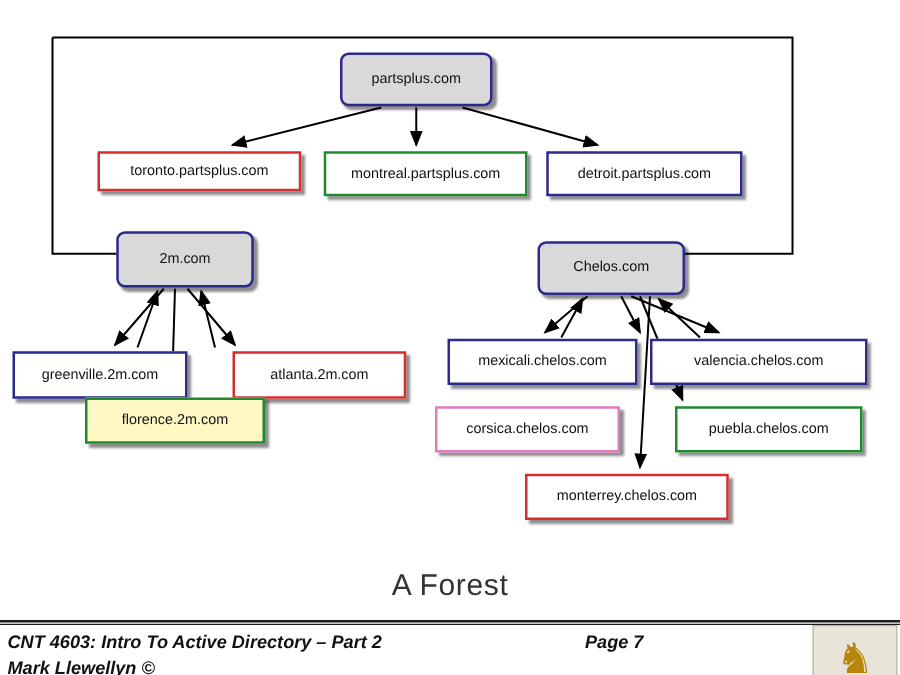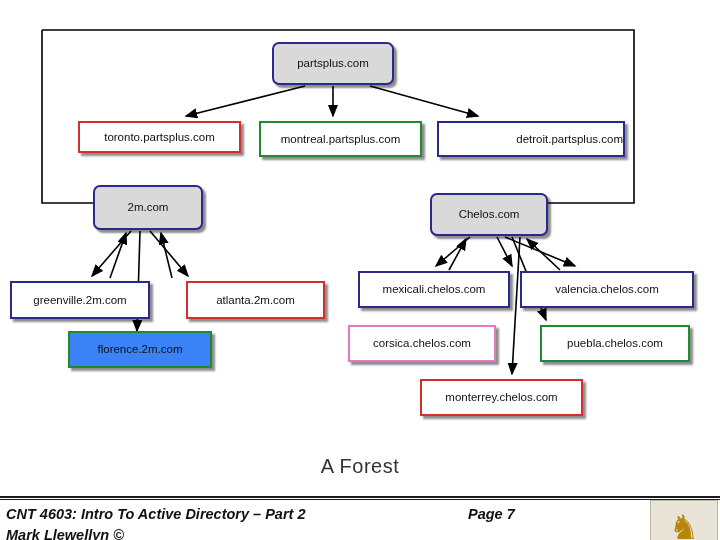--- a/index.html
+++ b/index.html
@@ -33,21 +33,21 @@
 
   
   #links{position:absolute;left:0;top:0;width:720px;height:540px;z-index:2;}
 
   
   #caption{
     position:absolute;
     left:0;right:0;
     top:455px;
     text-align:center;
-    font-size:20px;
+    font-size:24px;
     color:#333333;
     letter-spacing:.5px;
     z-index:4;
   }
 
   
   #footer{
     position:absolute;
     left:0;top:496px;width:720px;height:44px;
     z-index:5;
@@ -129,36 +129,36 @@
 
   <div class="node rounded shadow" style="left: 272px; top: 42px; width: 122px; height: 43px; border: 2px solid rgb(42, 42, 140); background: rgb(217, 217, 217);">
       <span>partsplus.com</span>
     </div>
     <div class="node shadow" style="left: 78px; top: 121px; width: 163px; height: 32px; border: 2px solid rgb(211, 47, 47); background: rgb(255, 255, 255);">
       <span>toronto.partsplus.com</span>
     </div>
     <div class="node shadow" style="left: 259px; top: 121px; width: 163px; height: 36px; border: 2px solid rgb(31, 138, 48); background: rgb(255, 255, 255);">
       <span>montreal.partsplus.com</span>
     </div>
-    <div class="node shadow" style="left: 437px; top: 121px; width: 188px; height: 36px; border: 2px solid rgb(42, 42, 140); background: rgb(255, 255, 255); justify-content: flex-end;">
+    <div class="node shadow" style="left: 437px; top: 121px; width: 157px; height: 36px; border: 2px solid rgb(42, 42, 140); background: rgb(255, 255, 255);">
       <span>detroit.partsplus.com</span>
     </div>
     <div class="node rounded shadow" style="left: 93px; top: 185px; width: 110px; height: 45px; border: 2px solid rgb(42, 42, 140); background: rgb(217, 217, 217);">
       <span>2m.com</span>
     </div>
     <div class="node rounded shadow" style="left: 430px; top: 193px; width: 118px; height: 43px; border: 2px solid rgb(42, 42, 140); background: rgb(217, 217, 217);">
       <span>Chelos.com</span>
     </div>
     <div class="node shadow" style="left: 10px; top: 281px; width: 140px; height: 38px; border: 2px solid rgb(42, 42, 140); background: rgb(255, 255, 255);">
       <span>greenville.2m.com</span>
     </div>
     <div class="node shadow" style="left: 186px; top: 281px; width: 139px; height: 38px; border: 2px solid rgb(211, 47, 47); background: rgb(255, 255, 255);">
       <span>atlanta.2m.com</span>
     </div>
-    <div class="node shadow" style="left: 68px; top: 331px; width: 144px; height: 37px; border: 2px solid rgb(31, 138, 48); background: #3b82f6;">
+    <div class="node shadow" style="left: 68px; top: 318px; width: 144px; height: 37px; border: 2px solid rgb(31, 138, 48); background: #fef9c3;">
       <span>florence.2m.com</span>
     </div>
     <div class="node shadow" style="left: 335px; top: 271px; width: 152px; height: 37px; border: 2px solid rgb(42, 42, 140); background: rgb(255, 255, 255); margin-left: 23px;">
       <span>mexicali.chelos.com</span>
     </div>
     <div class="node shadow" style="left: 520px; top: 271px; width: 174px; height: 37px; border: 2px solid rgb(42, 42, 140); background: rgb(255, 255, 255);">
       <span>valencia.chelos.com</span>
     </div>
     <div class="node shadow" style="left: 348px; top: 325px; width: 148px; height: 37px; border: 2px solid rgb(224, 123, 192); background: rgb(255, 255, 255);">
       <span>corsica.chelos.com</span>

